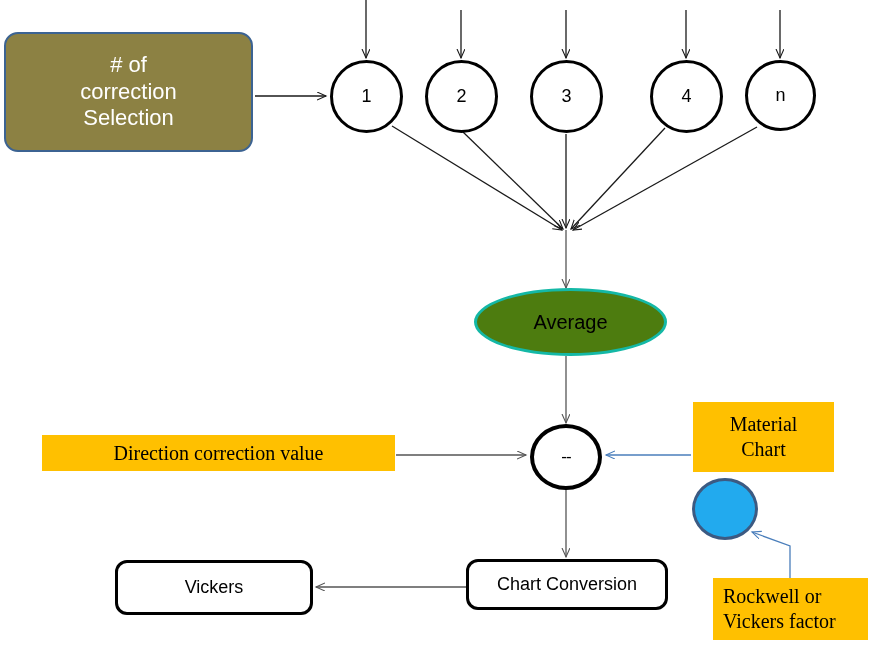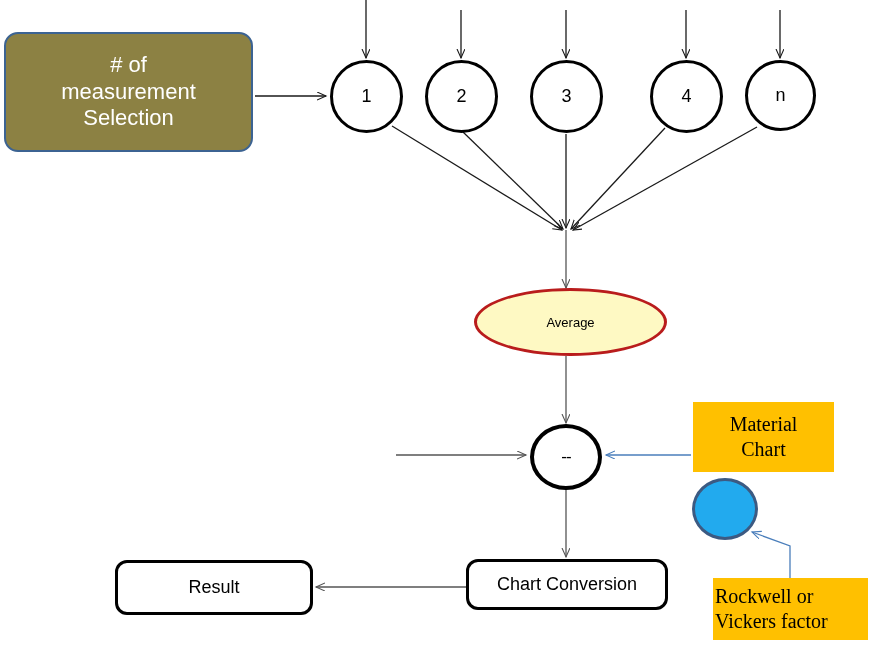--- a/index.html
+++ b/index.html
@@ -48,25 +48,25 @@
   .meas-circle {
     border: 3px solid #000000;
     border-radius: 50%;
     background: #ffffff;
     color: #000000;
     font-size: 18px;
   }
 
   
   .ellipse {
-    border: 3px solid #b91c1c;
-    border-radius: 50%;
-    background: #fef9c3;
-    color: #000000;
-    font-size: 13px;
+    border: 3px solid #14b8a6;
+    border-radius: 50%;
+    background: #4d7c0f;
+    color: #000000;
+    font-size: 20px;
   }
 
   
   .minus-circle {
     border: 4px solid #000000;
     border-radius: 50%;
     background: #ffffff;
     color: #000000;
     font-size: 17px;
     letter-spacing: -1px;
@@ -153,21 +153,21 @@
     <g stroke="#4a7ebb" stroke-width="1.3" fill="none">
 
       <line x1="691" y1="455" x2="606" y2="455" marker-end="url(#ahBlue)"></line>
 
       <polyline points="790,578 790,546 752,532" marker-end="url(#ahBlue)"></polyline>
     </g>
   </svg>
 
   <div class="node olive-box multiline" style="left:4px; top:32px; width:249px; height:120px;">
     <span># of
-measurement
+correction
 Selection</span>
   </div>
 
   <div class="node meas-circle" style="left:330px; top:60px; width:73px; height:73px;">
     <span>1</span>
   </div>
 
   <div class="node meas-circle" style="left:425px; top:60px; width:73px; height:73px;">
     <span>2</span>
   </div>
@@ -181,40 +181,43 @@
   </div>
 
   <div class="node meas-circle" style="left:745px; top:60px; width:71px; height:71px;">
     <span>n</span>
   </div>
 
   <div class="node ellipse" style="left:474px; top:288px; width:193px; height:68px;">
     <span>Average</span>
   </div>
 
+  <div class="node orange-box" style="left:42px; top:435px; width:353px; height:36px;">
+    <span>Direction correction  value</span>
+  </div>
 
   <div class="node minus-circle" style="left:530px; top:424px; width:72px; height:66px;">
     <span>--</span>
   </div>
 
   <div class="node orange-box multiline" style="left:693px; top:402px; width:141px; height:70px;">
     <span>Material
 Chart</span>
   </div>
 
   <div class="node blue-circle" style="left:692px; top:478px; width:66px; height:62px;">
     <span></span>
   </div>
 
-  <div class="node orange-box multiline" style="left:713px; top:578px; width:155px; height:62px; justify-content:flex-start; padding-left:2px; text-align:left;">
+  <div class="node orange-box multiline" style="left:713px; top:578px; width:155px; height:62px; justify-content:flex-start; padding-left:10px; text-align:left;">
     <span>Rockwell or
 Vickers factor</span>
   </div>
 
   <div class="node white-box" style="left:466px; top:559px; width:202px; height:51px;">
     <span>Chart Conversion</span>
   </div>
 
   <div class="node white-box" style="left:115px; top:560px; width:198px; height:55px;">
-    <span>Result</span>
+    <span>Vickers</span>
   </div>
 
 </div>
 
 </body></html>

